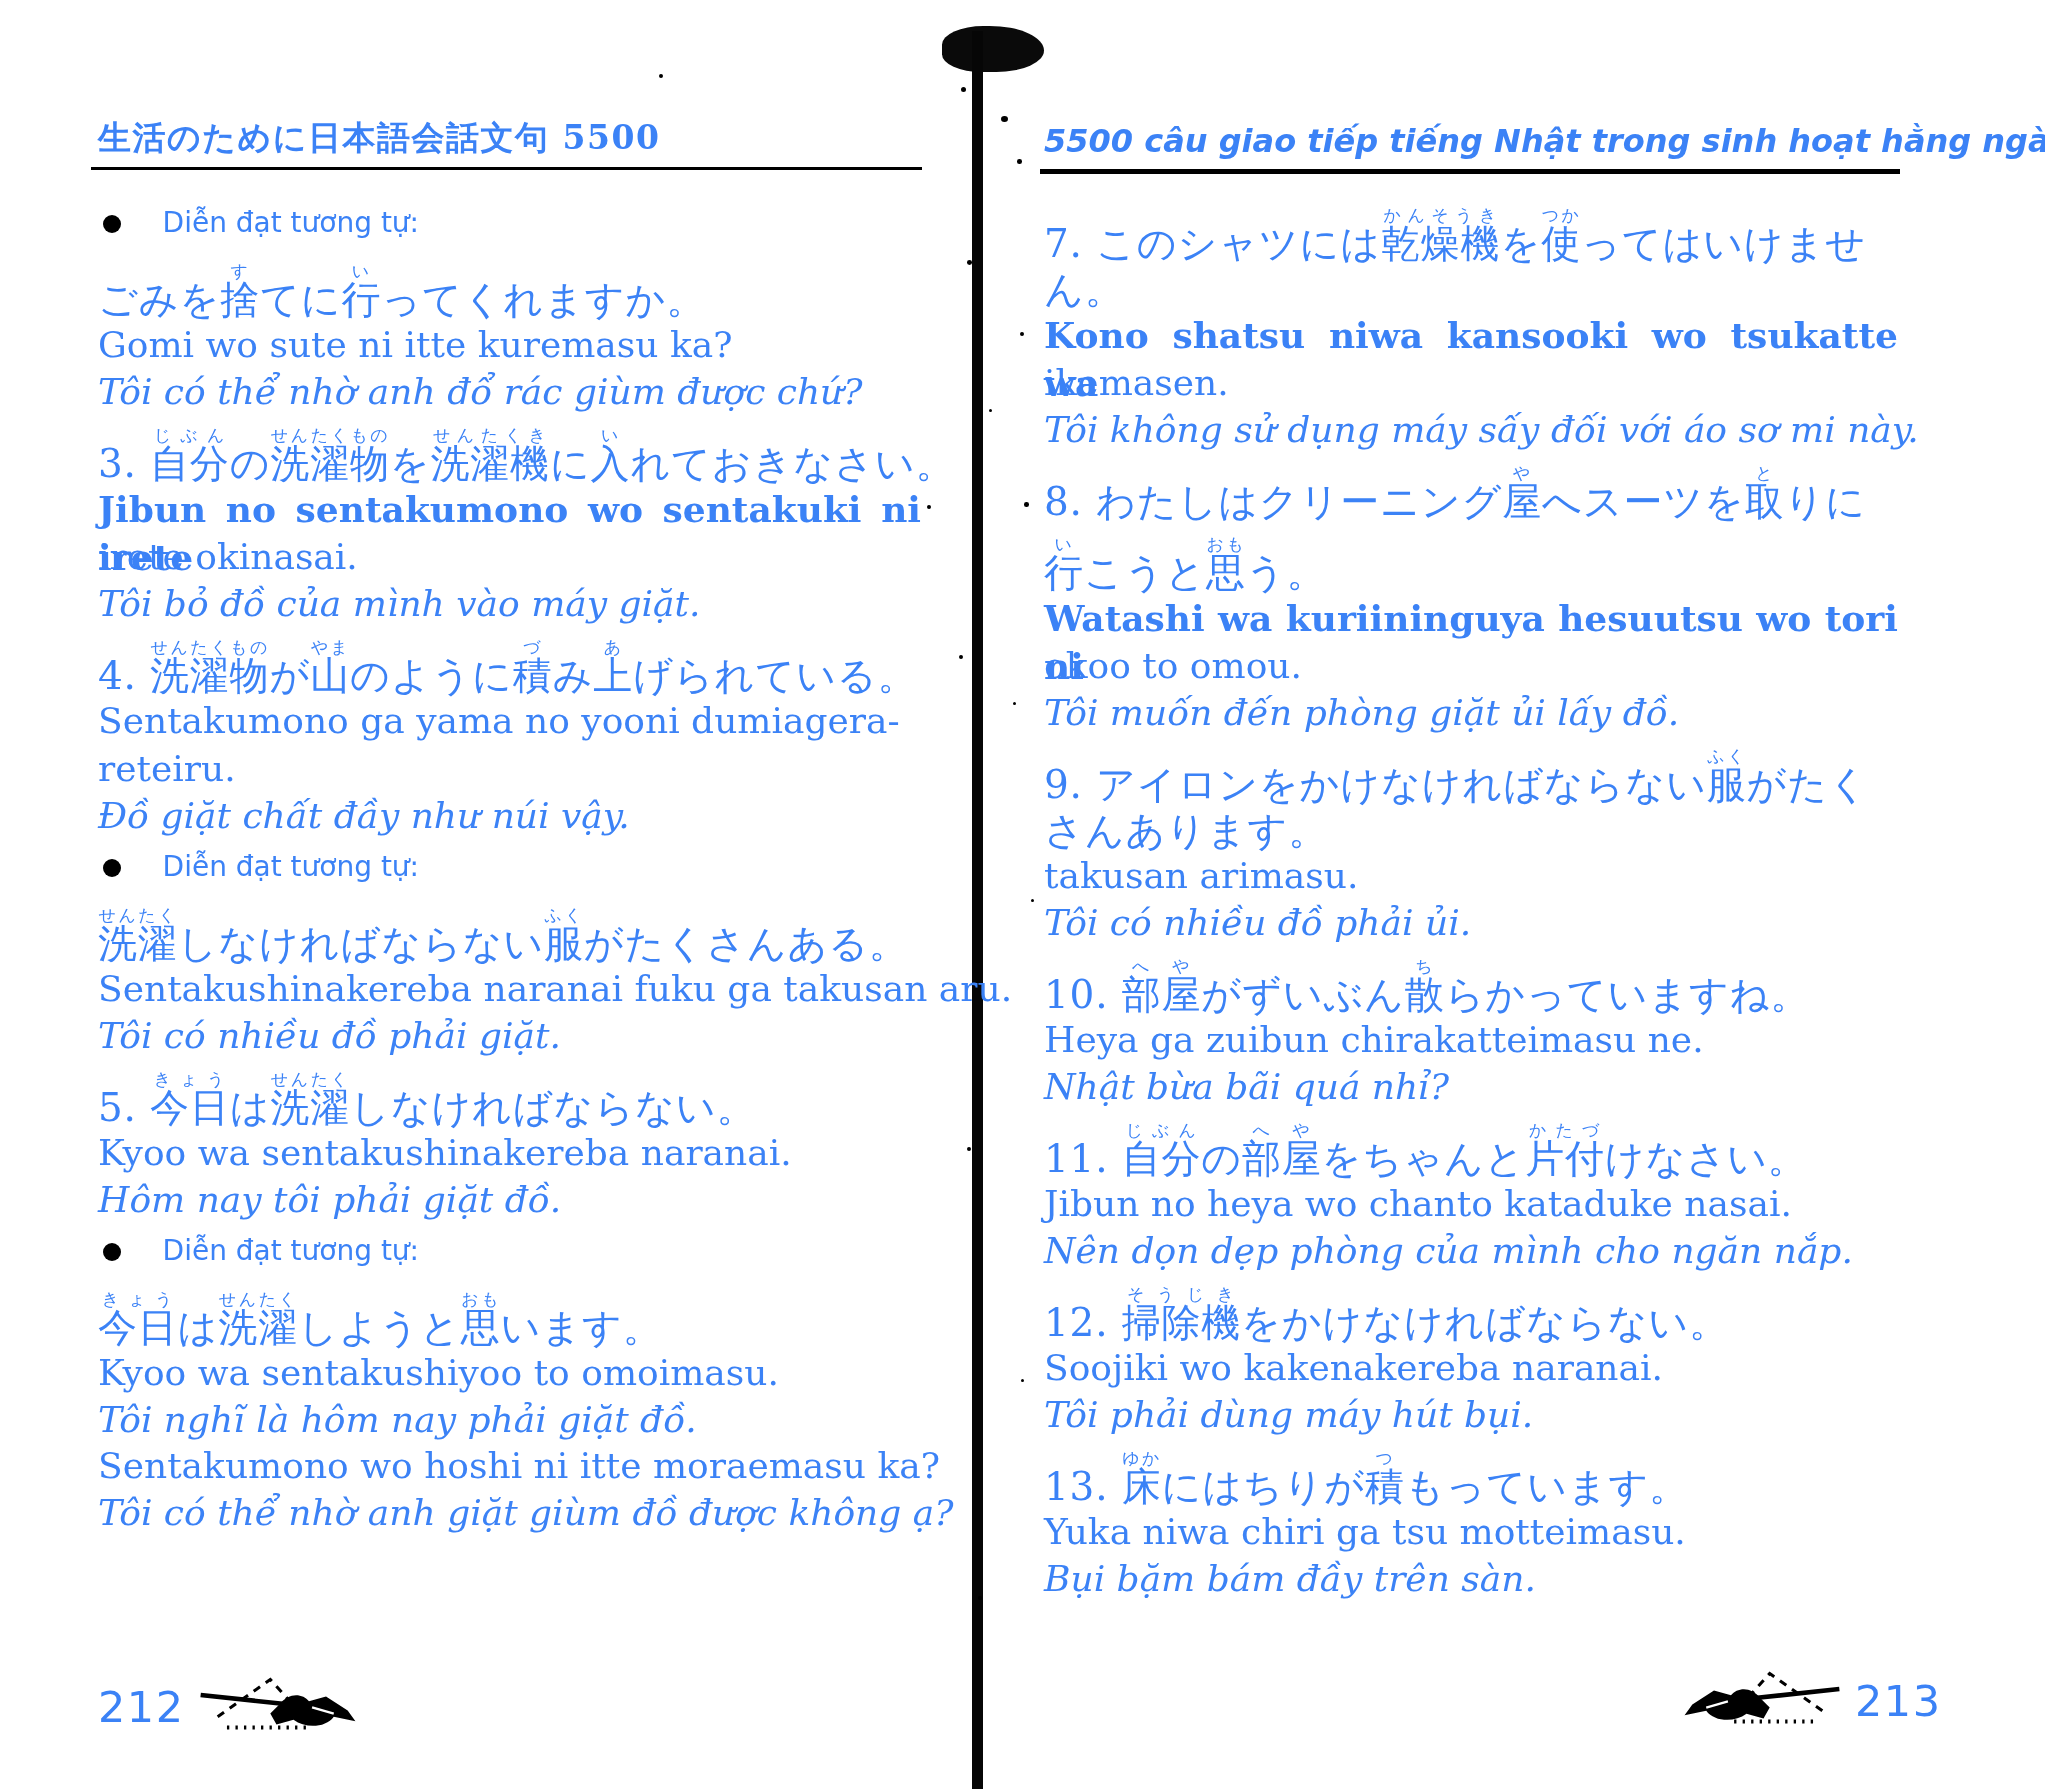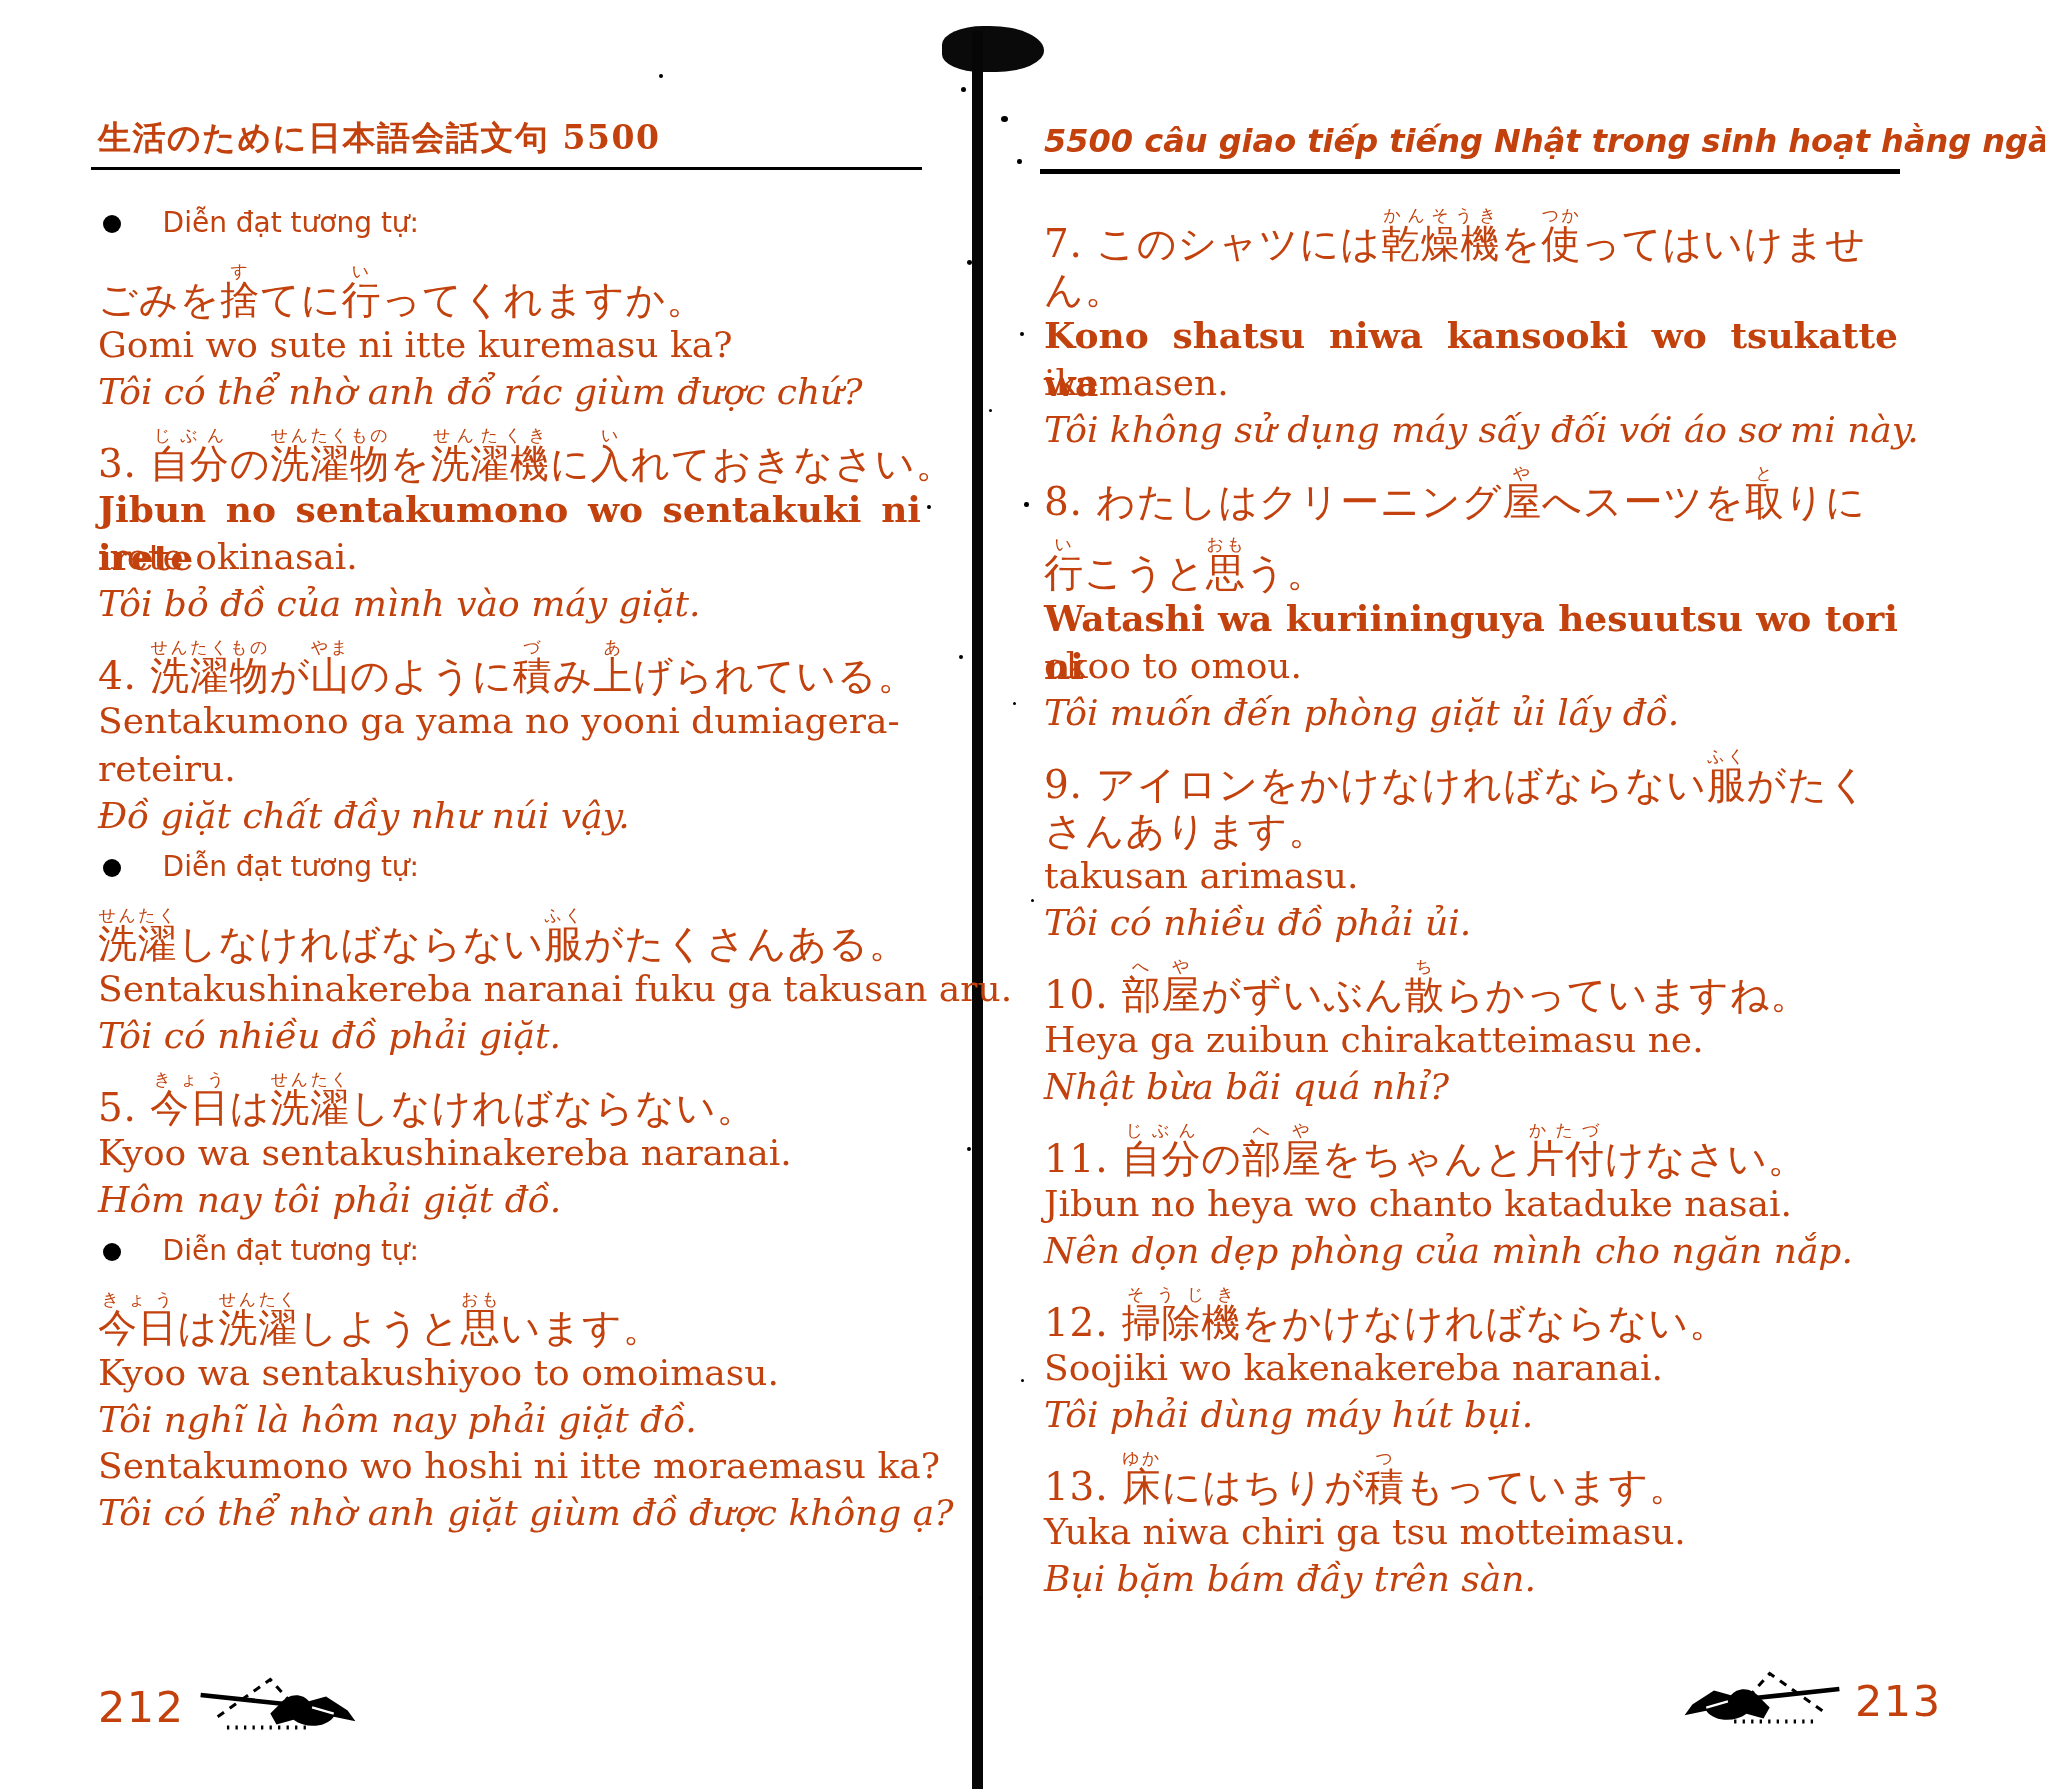--- a/index.html
+++ b/index.html
@@ -1,16 +1,16 @@
 <!DOCTYPE html>
 <html style="font-size:12.4px"><head>
 <meta charset="utf-8">
 <style>
   html,body { margin:0; padding:0; background:#ffffff; }
-  .scan { position:relative; width:2046px; height:1790px; background:#ffffff; color:#c2410c; overflow:hidden; }
+  .scan { position:relative; width:2046px; height:1790px; background:#ffffff; color:#3b82f6; overflow:hidden; }
 
   
   .hdr-left {
     position:absolute; left:98px; top:116px; white-space:nowrap;
     font-family:"DejaVu Serif","Liberation Serif",serif;
     font-weight:700; font-size:33px; letter-spacing:1.5px;
   }
   .hdr-right {
     position:absolute; left:1044px; top:122px; width:854px; text-align:center; white-space:nowrap;
     font-family:"DejaVu Sans","Liberation Sans",sans-serif;

